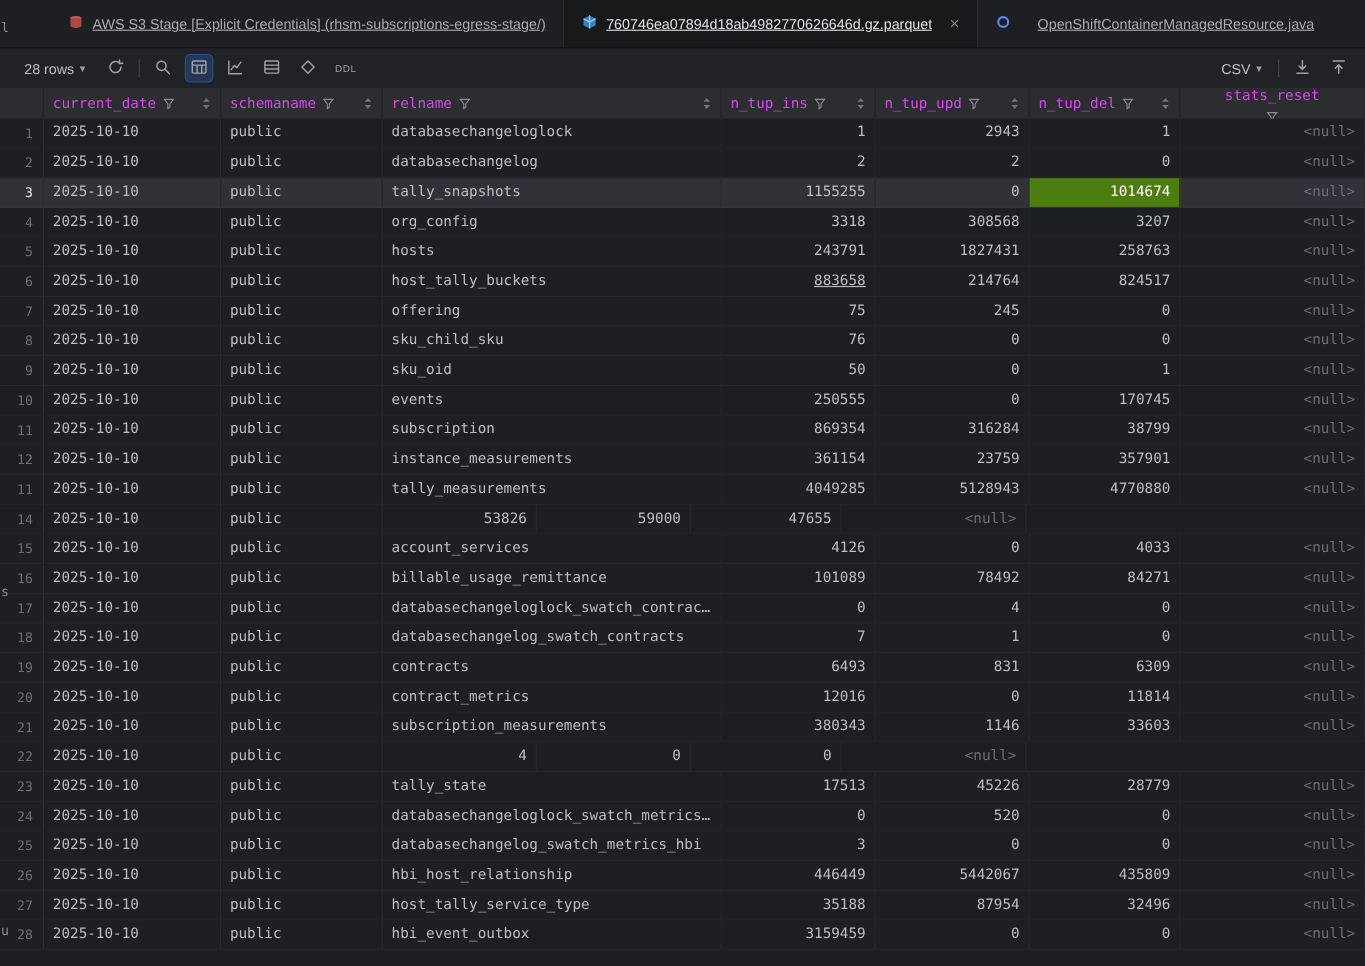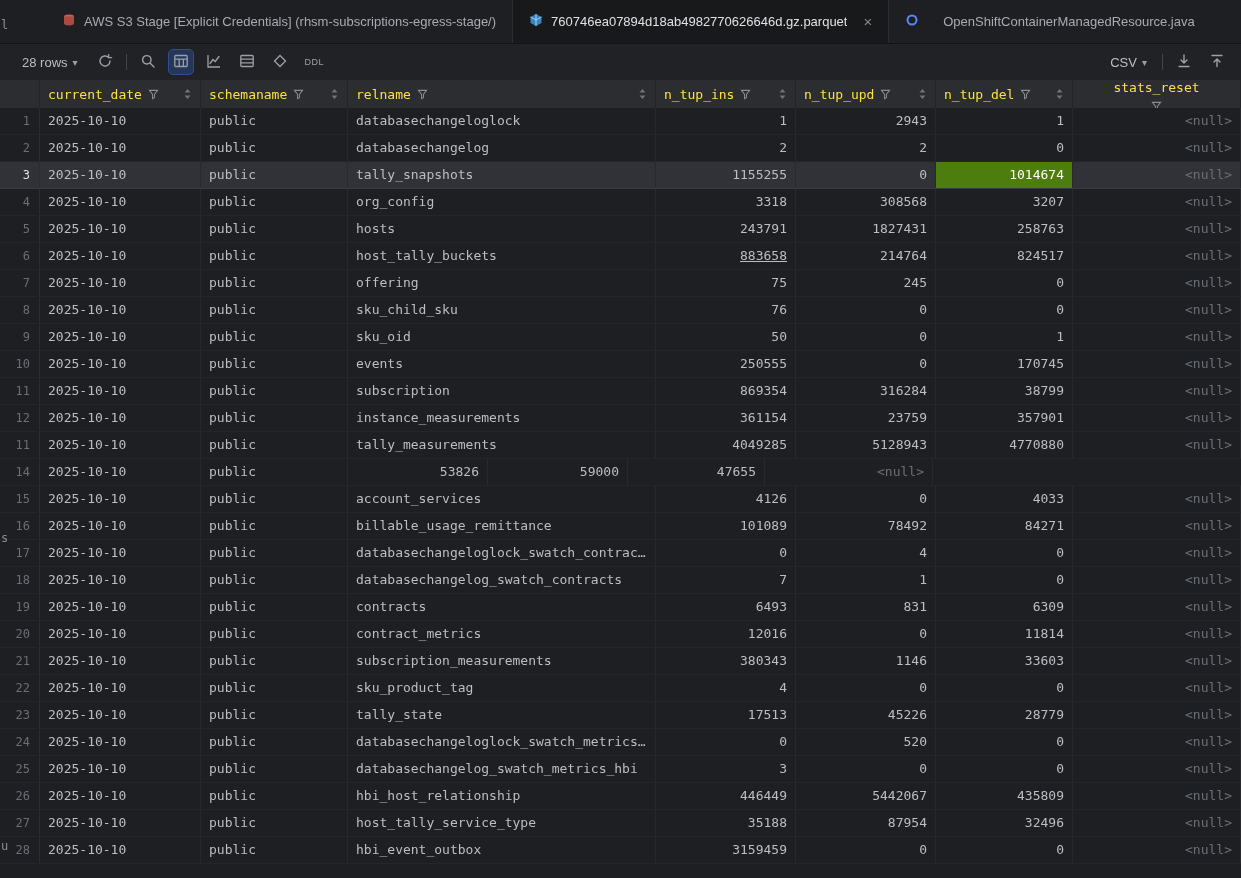--- a/index.html
+++ b/index.html
@@ -13,37 +13,37 @@
 
   
   .tabbar { height:44px; display:flex; align-items:stretch; background:#1e1f22;
             border-bottom:1px solid #111214; padding-left:46px; overflow:hidden; }
   .tab { display:flex; align-items:center; gap:8px; padding:0 16px;
          color:#a8abb2; font-size:13px; white-space:nowrap; overflow:hidden;
          border-right:1px solid #2b2d30; cursor:default; }
   .tab.active { background:#17191b; color:#dfe1e5; }
   .tab .close { color:#868a91; font-size:15px; margin-left:8px; line-height:1; }
   .tab:last-child { flex:1; min-width:0; border-right:none;gap:24px; }
-  .tab-label { overflow:hidden; text-overflow:ellipsis; }
+  .tab-label { overflow:hidden; text-overflow:ellipsis;text-decoration:underline; }
 
   
   .toolbar { height:36px; display:flex; align-items:center; gap:9px;
              padding:0 12px 0 16px; background:#212225; color:#bcbec4; font-size:13px; }
   .tb-pill { display:flex; align-items:center; gap:5px; padding:3px 6px; border-radius:4px; }
   .chev { color:#9da0a8; font-size:10px; }
   .tb-btn { width:24px; height:24px; display:flex; align-items:center; justify-content:center;
             border-radius:4px; color:#9da0a8; }
   .tb-btn.active { background:rgba(53,116,240,.25); outline:1px solid rgba(53,116,240,.55); }
   .tb-sep { width:1px; height:16px; background:#43454a; }
   .ddl { font-size:9px; letter-spacing:.5px; color:#9da0a8; padding:4px; }
   .tb-right { margin-left:auto; display:flex; align-items:center; gap:9px; }
 
   
   .grid { font-family:"DejaVu Sans Mono", monospace; }
-  .grid-header { display:flex; height:28px; background:#2b2d30; color:#fde047; font-size:13px; }
+  .grid-header { display:flex; height:28px; background:#2b2d30; color:#d946ef; font-size:13px; }
   .hcell { display:flex; align-items:center; gap:6px; padding:0 8px;
            border-right:1px solid #222427; overflow:hidden; white-space:nowrap; }
   .hcell .sort { margin-left:auto; color:#6f737a; flex:none; }
   .hcell .funnel { color:#8a8d93; flex:none; }
   .gut { width:40px; flex:none; text-align:right; padding-right:9px;
          font-size:12px; color:#6a6e75; line-height:26px; border-right:1px solid #2b2d30; }
   .hgut { line-height:28px; border-right:1px solid #222427; }
   .row { display:flex; height:27px; background:#1e1f22;
          border-bottom:1px solid rgba(255,255,255,0.035); }
   .cell { line-height:26px; padding:0 8px; font-size:13px; color:#bcbec4;
@@ -449,21 +449,20 @@
           <div class="cell left" style="width: 308px;">subscription_measurements</div>
           <div class="cell right" style="width: 140px;">380343</div>
           <div class="cell right" style="width: 140px;">1146</div>
           <div class="cell right" style="width: 137px;">33603</div>
           <div class="cell right null" style="width: 168px;">&lt;null&gt;</div>
         </div>
         <div class="row">
           <div class="gut">22</div>
           <div class="cell left" style="width: 161px;">2025-10-10</div>
           <div class="cell left" style="width: 147px;">public</div>
-          <div class="cell left" style="width: 308px;">sku_product_tag</div>
           <div class="cell right" style="width: 140px;">4</div>
           <div class="cell right" style="width: 140px;">0</div>
           <div class="cell right" style="width: 137px;">0</div>
           <div class="cell right null" style="width: 168px;">&lt;null&gt;</div>
         </div>
         <div class="row">
           <div class="gut">23</div>
           <div class="cell left" style="width: 161px;">2025-10-10</div>
           <div class="cell left" style="width: 147px;">public</div>
           <div class="cell left" style="width: 308px;">tally_state</div>

